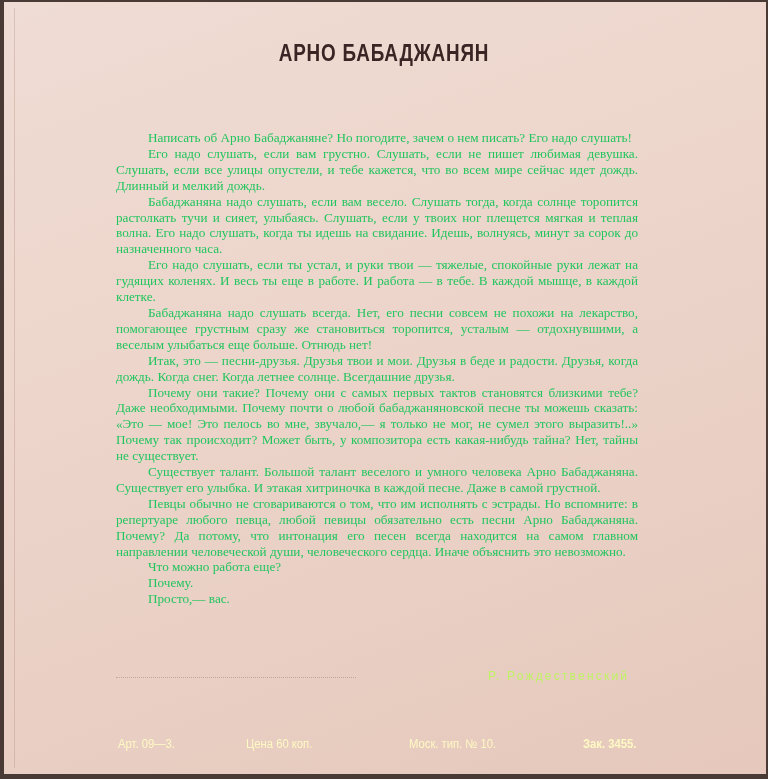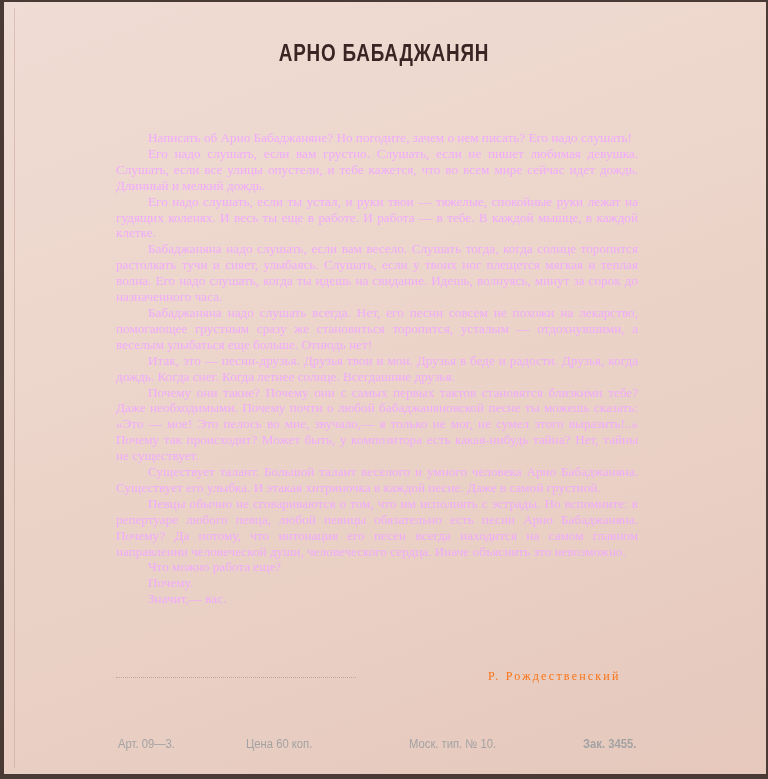--- a/index.html
+++ b/index.html
@@ -17,62 +17,62 @@
     background: rgba(180,140,130,0.35);
   }
   .title {
     position: absolute; left: 0; width: 768px; top: 40px;
     text-align: center; font-family: "Liberation Sans", sans-serif;
     font-weight: bold; font-size: 23px; letter-spacing: 1px;
     color: #3a2524; transform: scaleX(0.82); transform-origin: center;
   }
   .body {
     position: absolute; left: 116px; top: 130px; width: 522px;
-    font-size: 13.2px; line-height: 15.9px; color: #f0abfc;
+    font-size: 13.2px; line-height: 15.9px; color: #22c55e;
     text-align: justify;
   }
   .body p { margin: 0; text-indent: 32px; }
   .sig {
     position: absolute; left: 488px; top: 669px;
-    font-family: Liberation Serif, serif; font-size: 12px;
-    letter-spacing: 2.2px; color: #f97316;
+    font-family: Liberation Sans, sans-serif; font-size: 12px;
+    letter-spacing: 2.2px; color: #bef264;
   }
   .faint {
     position: absolute; left: 116px; top: 677px; width: 240px; height: 1px;
     border-top: 1px dotted rgba(120,90,90,0.35);
   }
   .footer {
     position: absolute; top: 737px; left: 0; width: 768px; height: 20px;
-    font-family: "Liberation Sans", sans-serif; font-size: 12.5px; color: #a3a3a3;
+    font-family: "Liberation Sans", sans-serif; font-size: 12.5px; color: #fef9c3;
   }
   .footer span { position: absolute; top: 0; white-space: nowrap; transform: scaleX(0.9); transform-origin: left; }
   .f1 { left: 118px; } .f2 { left: 246px; } .f3 { left: 409px; } .f4 { left: 583px; font-weight: bold; }
 </style>
 </head>
 <body>
 
 <div class="sheet">
   <div class="fold"></div>
 </div>
 
 <div class="title">АРНО БАБАДЖАНЯН</div>
 
 <div class="body">
   <p>Написать об Арно Бабаджаняне? Но погодите, зачем о нем писать? Его надо слушать!</p>
   <p>Его надо слушать, если вам грустно. Слушать, если не пишет любимая девушка. Слушать, если все улицы опустели, и тебе кажется, что во всем мире сейчас идет дождь. Длинный и мелкий дождь.</p>
+  <p>Бабаджаняна надо слушать, если вам весело. Слушать тогда, когда солнце торопится растолкать тучи и сияет, улыбаясь. Слушать, если у твоих ног плещется мягкая и теплая волна. Его надо слушать, когда ты идешь на свидание. Идешь, волнуясь, минут за сорок до назначенного часа.</p>
   <p>Его надо слушать, если ты устал, и руки твои — тяжелые, спокойные руки лежат на гудящих коленях. И весь ты еще в работе. И работа — в тебе. В каждой мышце, в каждой клетке.</p>
-  <p>Бабаджаняна надо слушать, если вам весело. Слушать тогда, когда солнце торопится растолкать тучи и сияет, улыбаясь. Слушать, если у твоих ног плещется мягкая и теплая волна. Его надо слушать, когда ты идешь на свидание. Идешь, волнуясь, минут за сорок до назначенного часа.</p>
   <p>Бабаджаняна надо слушать всегда. Нет, его песни совсем не похожи на лекарство, помогающее грустным сразу же становиться торопится, усталым — отдохнувшими, а веселым улыбаться еще больше. Отнюдь нет!</p>
   <p>Итак, это — песни-друзья. Друзья твои и мои. Друзья в беде и радости. Друзья, когда дождь. Когда снег. Когда летнее солнце. Всегдашние друзья.</p>
   <p>Почему они такие? Почему они с самых первых тактов становятся близкими тебе? Даже необходимыми. Почему почти о любой бабаджаняновской песне ты можешь сказать: «Это — мое! Это пелось во мне, звучало,— я только не мог, не сумел этого выразить!..» Почему так происходит? Может быть, у композитора есть какая-нибудь тайна? Нет, тайны не существует.</p>
   <p>Существует талант. Большой талант веселого и умного человека Арно Бабаджаняна. Существует его улыбка. И этакая хитриночка в каждой песне. Даже в самой грустной.</p>
   <p>Певцы обычно не сговариваются о том, что им исполнять с эстрады. Но вспомните: в репертуаре любого певца, любой певицы обязательно есть песни Арно Бабаджаняна. Почему? Да потому, что интонация его песен всегда находится на самом главном направлении человеческой души, человеческого сердца. Иначе объяснить это невозможно.</p>
   <p>Что можно работа еще?</p>
   <p>Почему.</p>
-  <p>Значит,— вас.</p>
+  <p>Просто,— вас.</p>
 </div>
 
 <div class="faint"></div>
 <div class="sig">Р. Рождественский</div>
 
 <div class="footer">
   <span class="f1">Арт. 09—3.</span>
   <span class="f2">Цена 60 коп.</span>
   <span class="f3">Моск. тип. № 10.</span>
   <span class="f4">Зак. 3455.</span>

